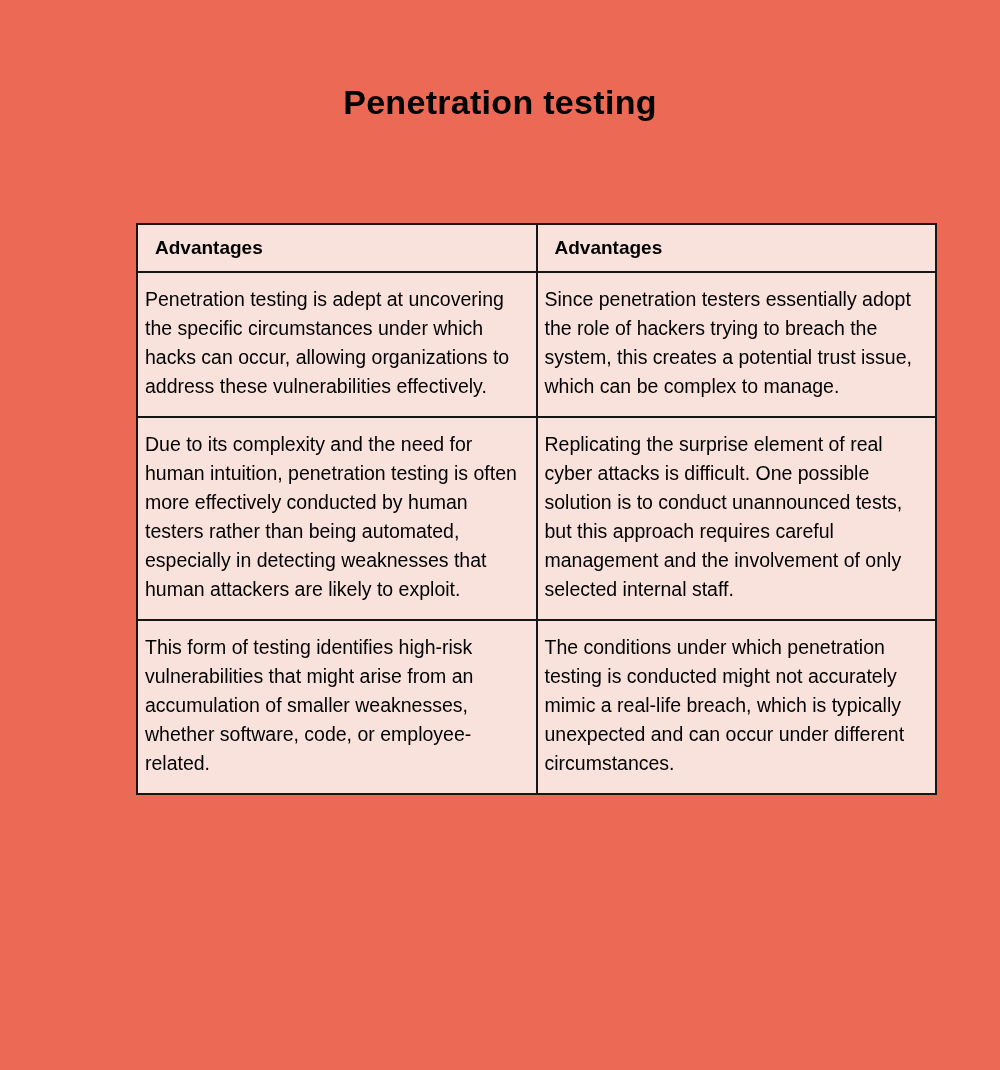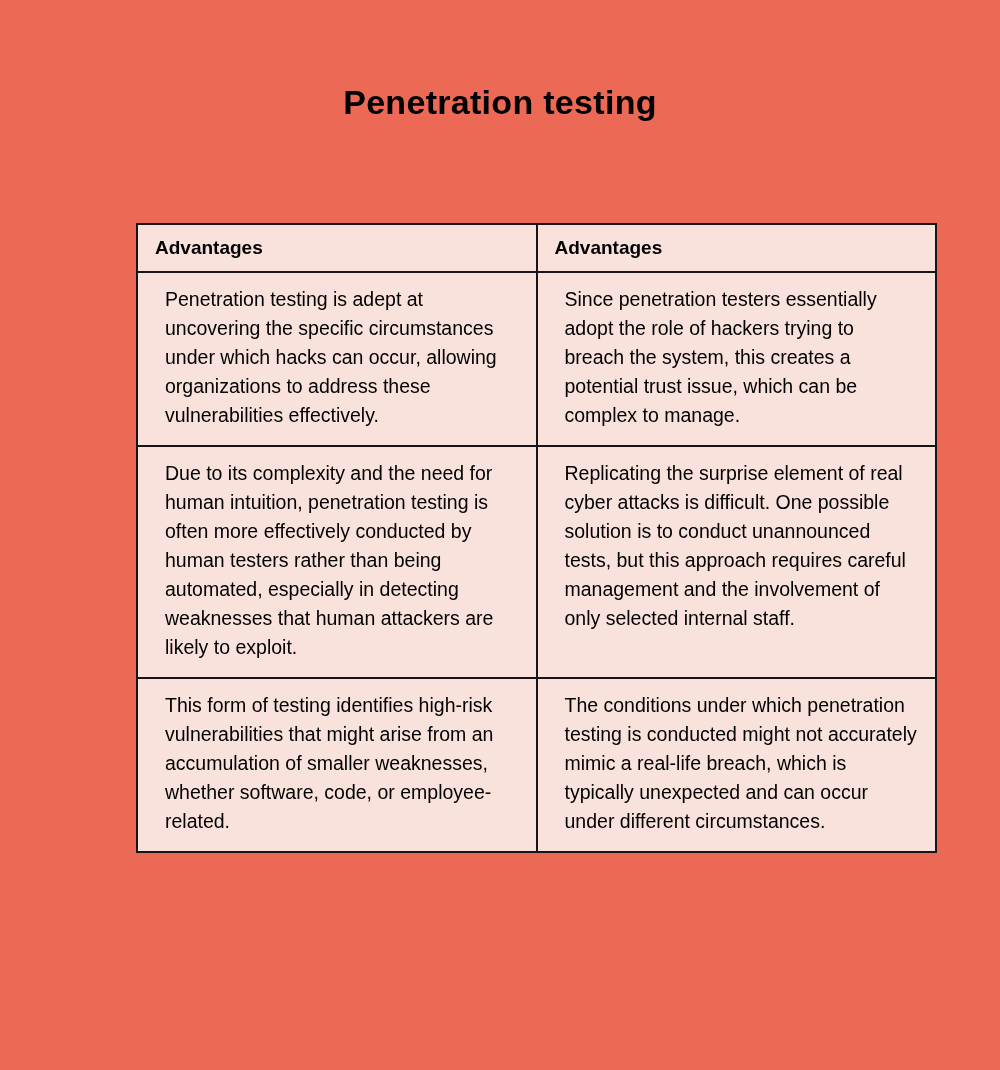--- a/index.html
+++ b/index.html
@@ -47,21 +47,21 @@
   .comparison-table th {
     font-size: 19px;
     font-weight: 700;
     padding: 12px 17px;
     height: 48px;
     vertical-align: middle;
   }
   .comparison-table td {
     font-size: 19.5px;
     line-height: 29px;
-    padding: 12px 17px 15px 27px;
+    padding: 12px 17px 15px 7px;
   }
 </style>
 </head>
 <body>
 
 <h1 class="page-title">Penetration testing</h1>
 
 <table class="comparison-table">
   <thead>
     <tr>

